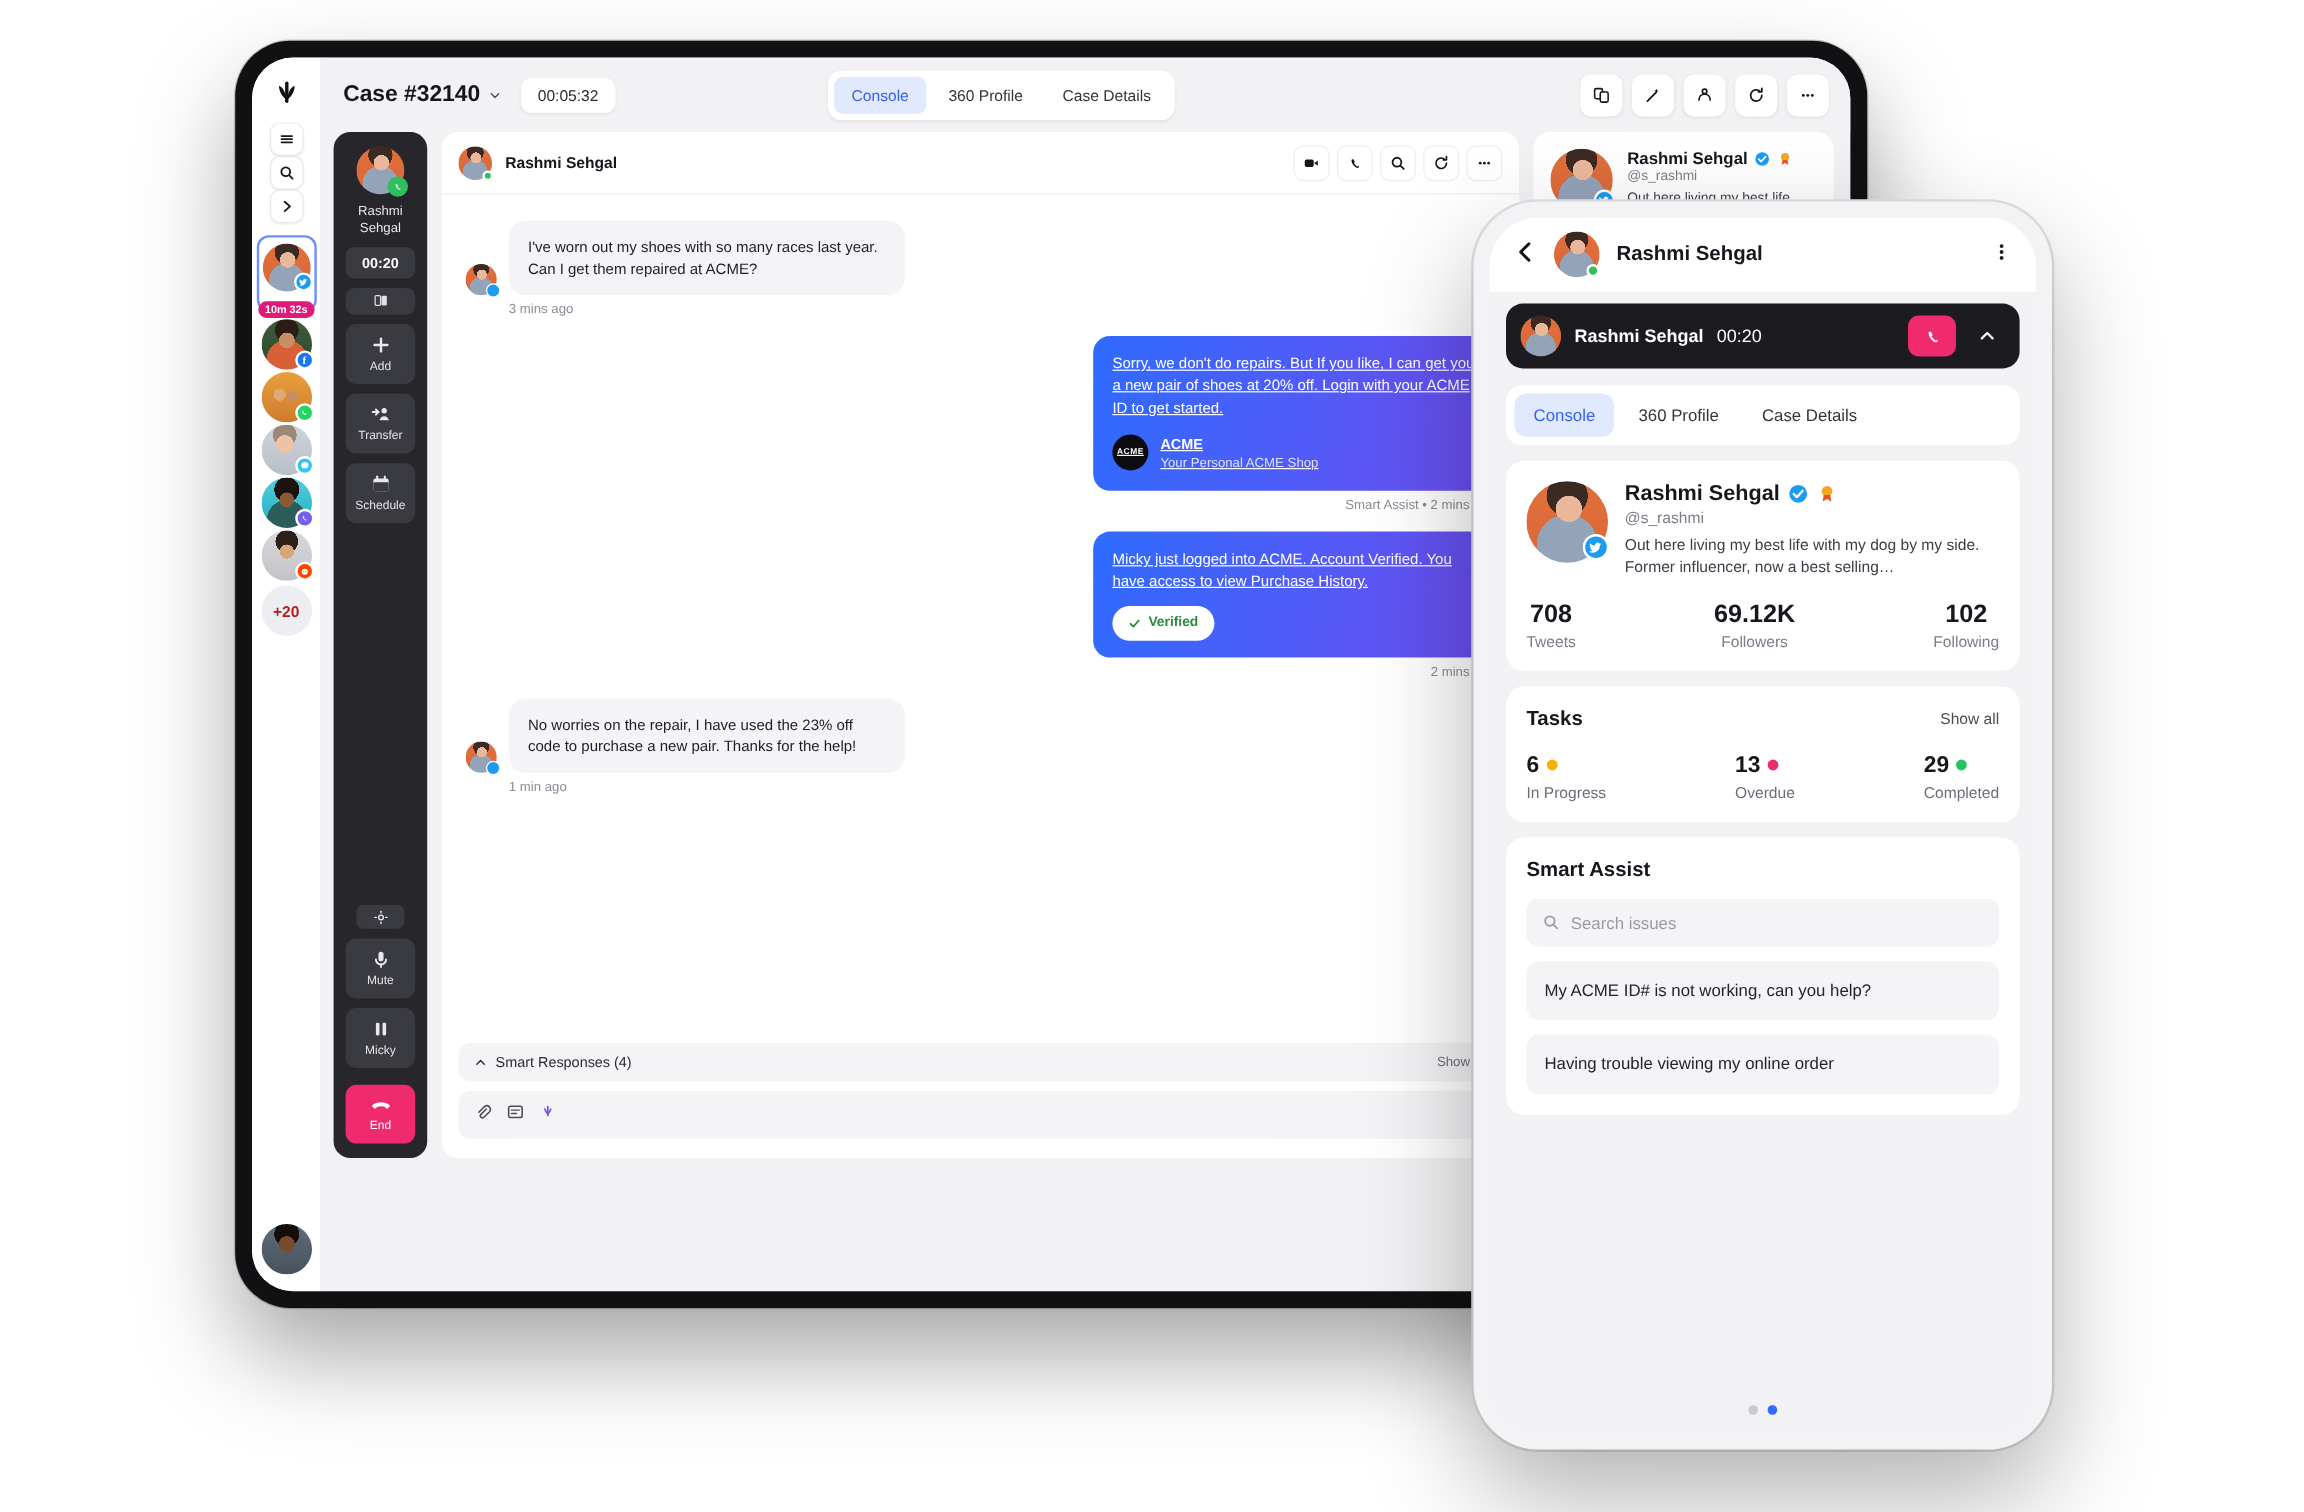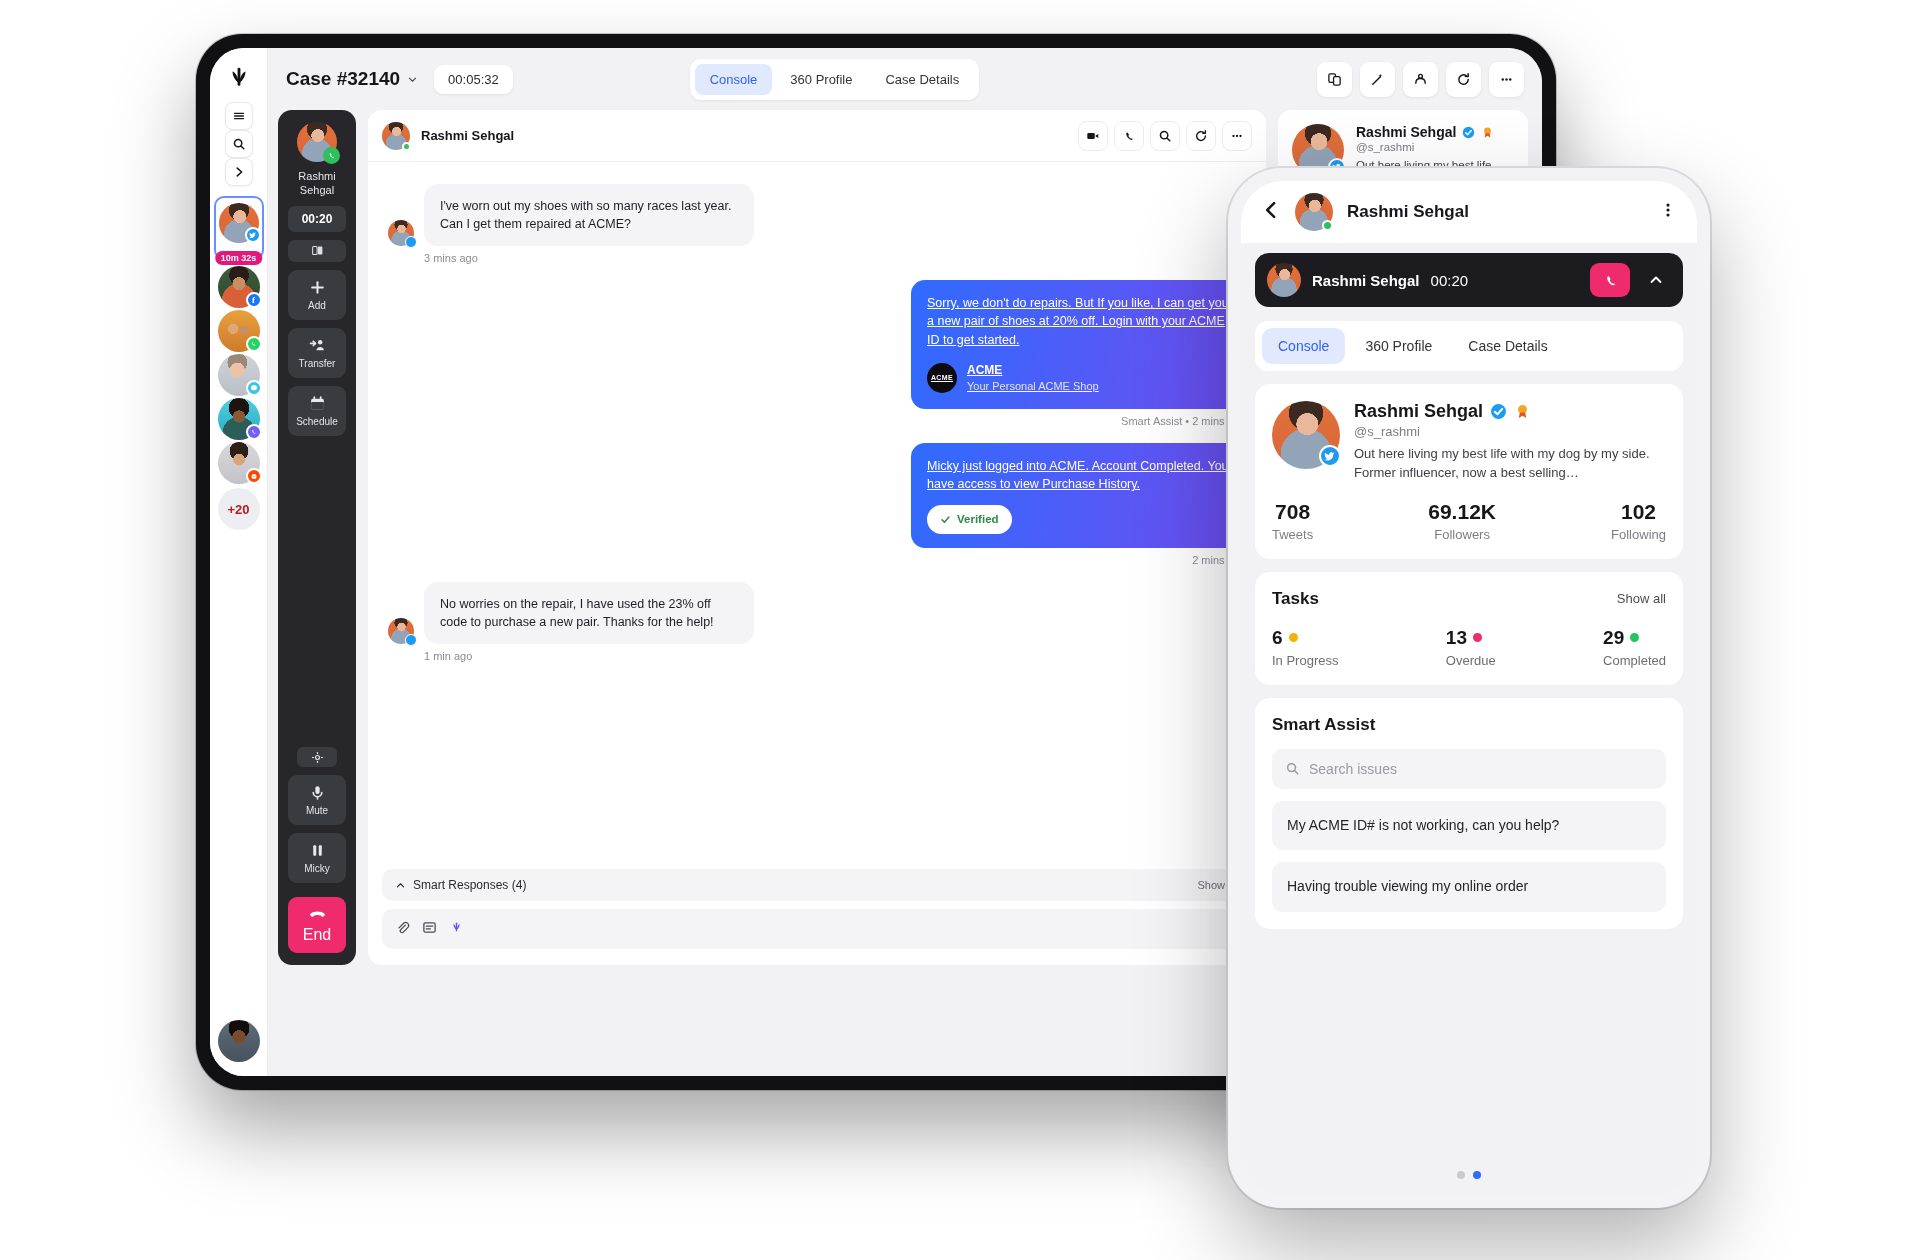--- a/index.html
+++ b/index.html
@@ -118,21 +118,21 @@
   .cp-sm { background:#3a3a41; width:58px; height:22px; border-radius:7px; display:flex; align-items:center; justify-content:center; cursor:pointer;}
   .cp-btn {
     background:#3a3a41; width:58px; border-radius:9px; padding:9px 0;
     display:flex; flex-direction:column; align-items:center; gap:4px; cursor:pointer;
   }
   .cp-btn span { color:#e3e3e7; font-size:10px; }
   .cp-gear { margin-top:auto; background:#3a3a41; width:40px; height:20px; border-radius:6px;
      display:flex; align-items:center; justify-content:center; cursor:pointer;}
   .cp-end { background:#ef2b6e; width:58px; border-radius:9px; padding:9px 0; margin-top:6px;
      display:flex; flex-direction:column; align-items:center; gap:3px; cursor:pointer;}
-  .cp-end span { color:#fff; font-size:16px; }
+  .cp-end span { color:#fff; font-size:10px; }
 
   
   .chat {
     flex: 1 1 auto; background:#fff; border-radius:14px; display:flex;
     flex-direction:column; min-width:0; height: 855px; overflow:hidden;
   }
   .chat-head { height:52px; display:flex; align-items:center; gap:11px; padding:0 14px;
     border-bottom:1px solid #eeeef1; }
   .chat-av { width:28px; height:28px; border-radius:50%; position:relative; background-size:cover; background-position:center;}
   .chat-av .dot { position:absolute; right:-1px; bottom:-1px; width:9px; height:9px; border-radius:50%;
@@ -153,21 +153,21 @@
     font-size:12.5px; color:#1d1d26; line-height:1.45;
   }
   .ts { font-size:11px; color:#8b8b96; margin:6px 0 16px 36px; }
   .ts.right { text-align:right; margin: 6px 0 16px 0; }
   .out-wrap { display:flex; justify-content:flex-end; }
   .bub-out {
     background: linear-gradient(100deg,#2f6bff 0%, #6f4df0 100%);
     border-radius:14px; padding:14px 16px; max-width:335px; color:#fff;
     font-size:12.5px; line-height:1.45; position:relative;text-decoration:underline;
   }
-  .acme-row { display:flex; align-items:center; gap:10px; margin-top:13px; }
+  .acme-row { display:flex; align-items:flex-start; gap:10px; margin-top:13px; }
   .acme-logo { width:30px; height:30px; border-radius:50%; background:#0c0c10; color:#fff;
     font-size:7px; font-weight:700; display:flex; align-items:center; justify-content:center; letter-spacing:.4px;}
   .acme-t1 { font-size:12px; font-weight:700; }
   .acme-t2 { font-size:11px; color:#dfe2ff; }
   .verified {
     display:inline-flex; align-items:center; gap:6px; background:#fff; color:#2c8a45;
     border-radius:16px; padding:6px 13px; font-size:11.5px; font-weight:600; margin-top:12px;
   }
   .bot-badge { position:absolute; right:-34px; bottom:2px; width:24px; height:24px; border-radius:50%;
     background:#6e5ce6; display:flex; align-items:center; justify-content:center;}
@@ -601,21 +601,21 @@
                         <path d="M12 16 C8.5 13.5, 7 10, 7 6.5 C9.5 7.5, 11 11, 12 16Z" fill="#fff"></path>
                         <path d="M12 16 C15.5 13.5, 17 10, 17 6.5 C14.5 7.5, 13 11, 12 16Z" fill="#fff"></path>
                       </svg>
                 </div>
               </div>
             </div>
             <div class="ts right">Smart Assist • 2 mins ago</div>
 
             <div class="out-wrap">
               <div class="bub-out">
-                <div>Micky just logged into ACME. Account Completed. You have access to view Purchase History.</div>
+                <div>Micky just logged into ACME. Account Verified. You have access to view Purchase History.</div>
                 <div class="verified">
                   <svg width="11" height="11" viewBox="0 0 16 16">
                         <polyline points="3,8.5 6.5,12 13,4.5" stroke="#2c8a45" stroke-width="2.2" fill="none" stroke-linecap="round" stroke-linejoin="round"></polyline>
                       </svg>
                   <span>Verified</span>
                 </div>
                 <div class="bot-badge">
                   <svg width="13" height="13" viewBox="0 0 24 24">
                         <path d="M12 5 C12 10, 12 13, 12 17" stroke="#fff" stroke-width="2.2" fill="none" stroke-linecap="round"></path>
                         <path d="M12 16 C8.5 13.5, 7 10, 7 6.5 C9.5 7.5, 11 11, 12 16Z" fill="#fff"></path>

